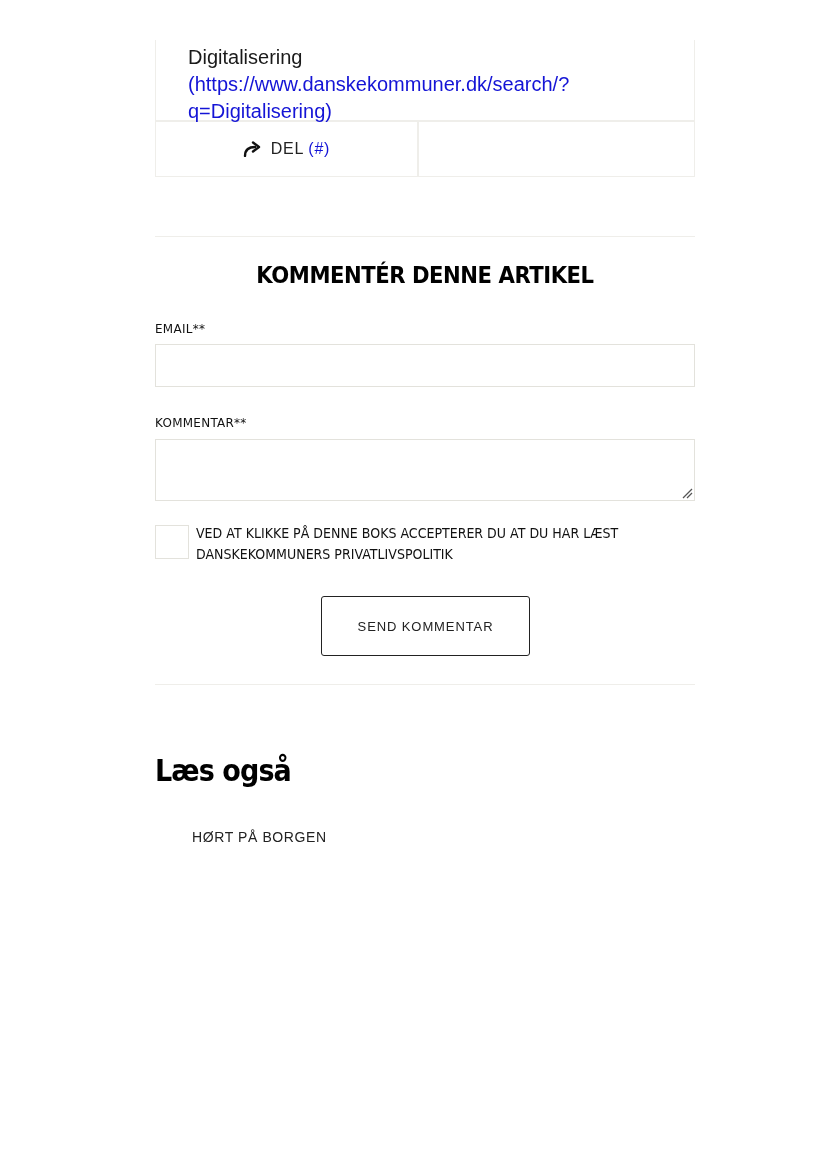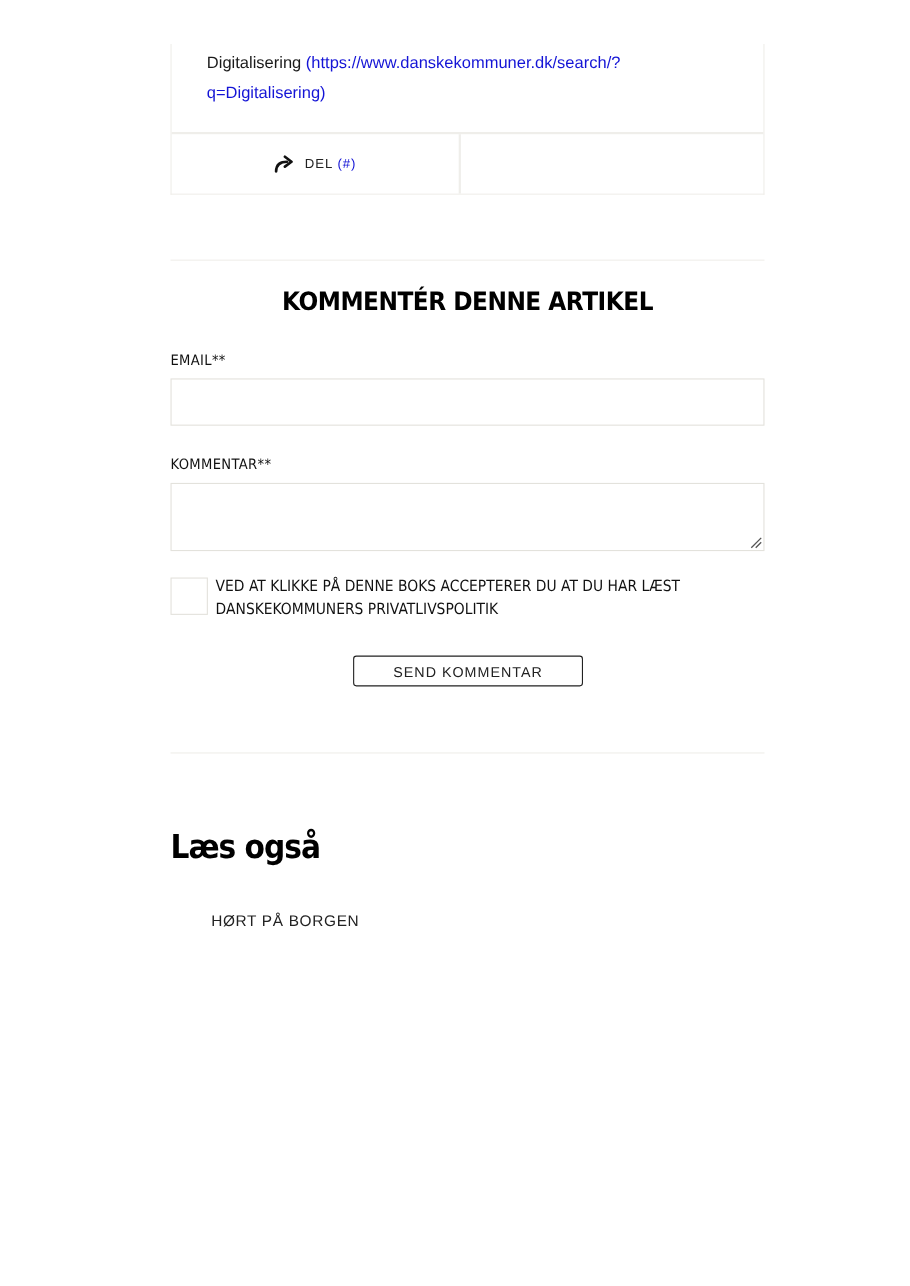--- a/index.html
+++ b/index.html
@@ -8,28 +8,28 @@
 
   
   .tags-card {
     position: absolute; left: 155px; top: 40px; width: 540px; height: 137px;
     border-left: 1px solid #efeeea; border-right: 1px solid #efeeea; border-bottom: 1px solid #efeeea;
   }
   .tags-body {
     position: absolute; left: 0; top: 0; width: 100%; height: 82px;
     border-bottom: 2px solid #efeeea;
     padding: 4px 32px 0 32px;
-    font-size: 15px; line-height: 27px; color: #1a1a1a;
+    font-size: 20px; line-height: 27px; color: #1a1a1a;
   }
   .tags-body a { color: #1414d6; text-decoration: none; }
   .share-row { position: absolute; left: 0; top: 82px; width: 100%; height: 54px; display: flex; }
   .share-cell { height: 100%; display: flex; align-items: center; justify-content: center; }
   .share-cell.left { width: 263px; border-right: 2px solid #efeeea; }
   .share-cell.right { flex: 1; }
-  .share-link { display: flex; align-items: center; gap: 10px; font-size: 12px; letter-spacing: 0.8px; color: #222; text-decoration: none; }
+  .share-link { display: flex; align-items: center; gap: 10px; font-size: 16px; letter-spacing: 0.8px; color: #222; text-decoration: none; }
   .share-link .hash { color: #1414d6; margin-left: 4px; }
   .share-icon { width: 18px; height: 16px; display: inline-block; }
 
   .divider { position: absolute; left: 155px; width: 540px; height: 1px; background: #efeeea; }
 
   .comment-title {
     position: absolute; left: 155px; top: 262px; width: 540px; text-align: center;
     font-family: "DejaVu Sans", sans-serif; font-weight: bold; font-size: 23px; letter-spacing: -0.5px;
     color: #000; transform: scaleX(0.92); transform-origin: center;
   }
@@ -49,21 +49,21 @@
     position: absolute; left: 155px; top: 525px; width: 34px; height: 34px;
     border: 1px solid #e3e2dc; background: #fff;
   }
   .consent-text {
     position: absolute; left: 196px; top: 523px; width: 500px;
     font-family: "DejaVu Sans", sans-serif; font-size: 14px; line-height: 21px; color: #111;
     transform: scaleX(0.9); transform-origin: left;
   }
 
   .send-btn {
-    position: absolute; left: 321px; top: 596px; width: 209px; height: 28px;
+    position: absolute; left: 321px; top: 596px; width: 209px; height: 60px;
     border: 1.5px solid #222; border-radius: 3px; background: #fff;
     font-family: "Liberation Sans", sans-serif; font-size: 13px; letter-spacing: 0.9px; color: #222;
     display: flex; align-items: center; justify-content: center; cursor: pointer;
   }
 
   .read-also {
     position: absolute; left: 155px; top: 753px;
     font-family: "DejaVu Sans", sans-serif; font-weight: bold; font-size: 30px; letter-spacing: -1px; color: #000;
     transform: scaleX(0.9); transform-origin: left;
   }

